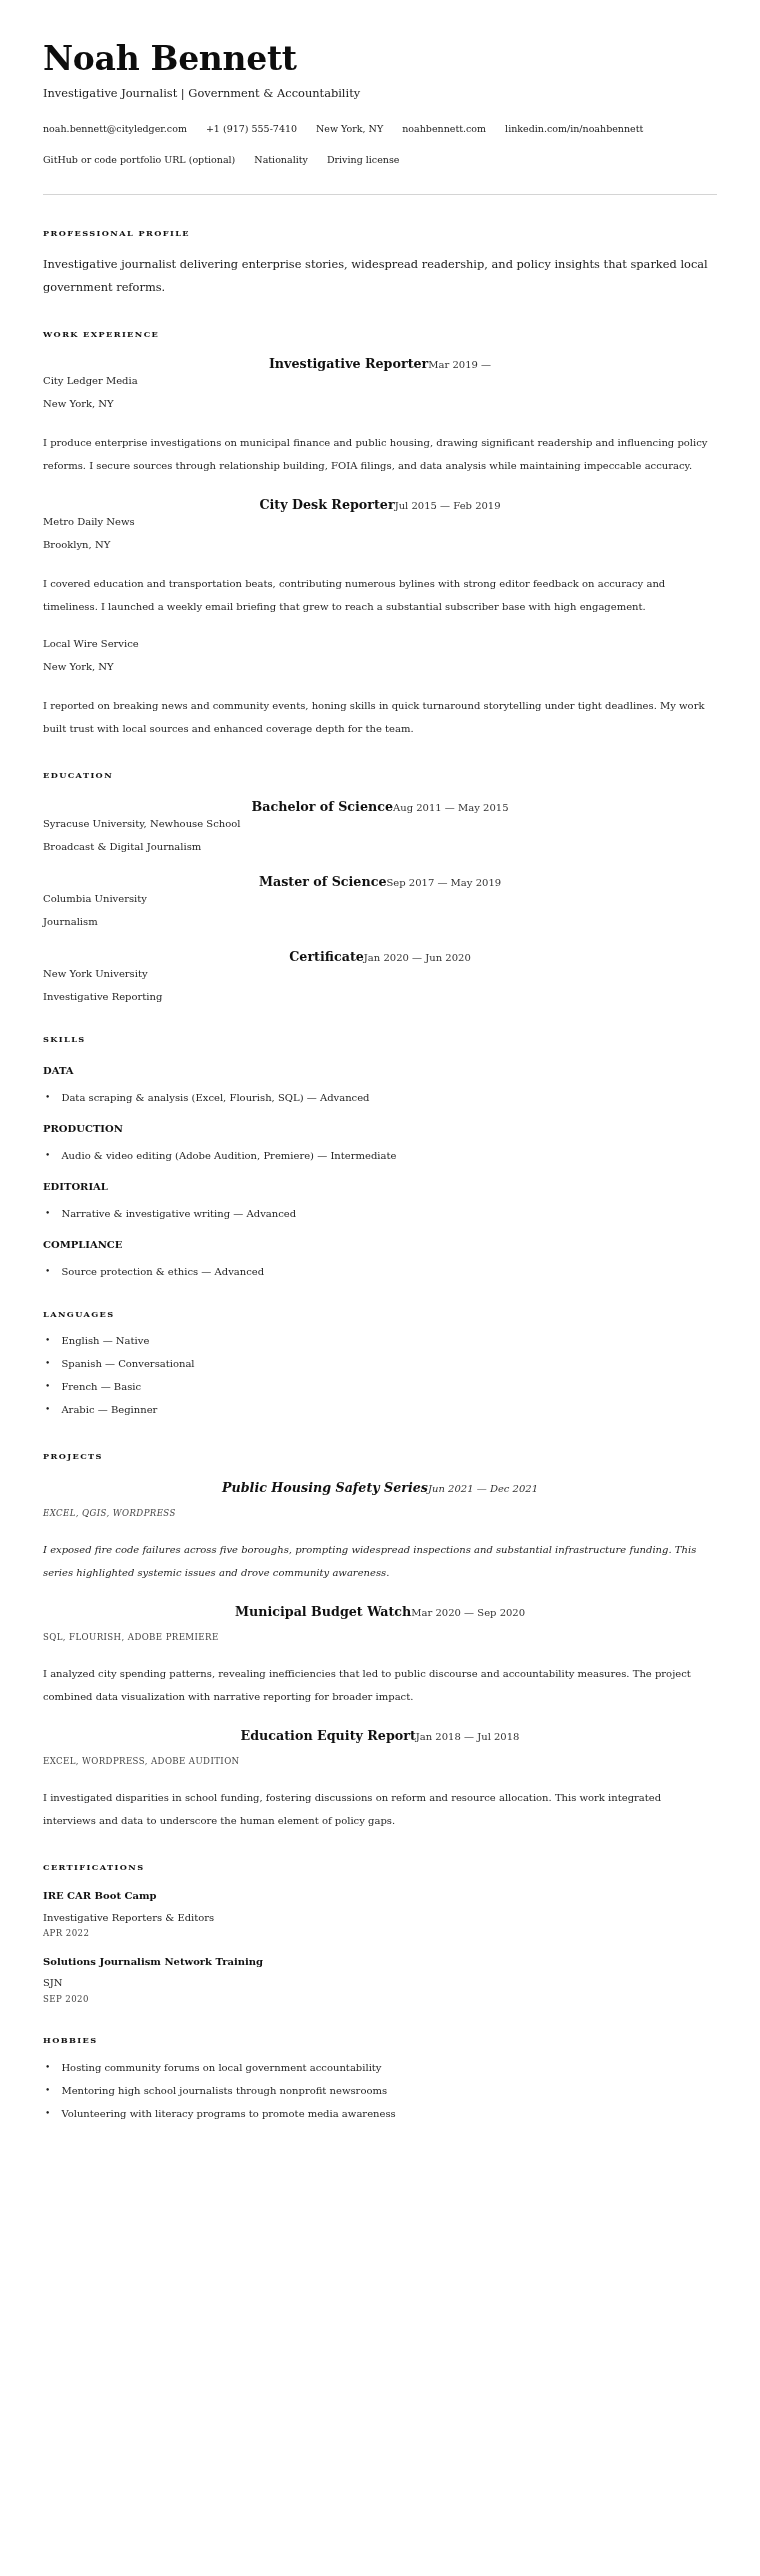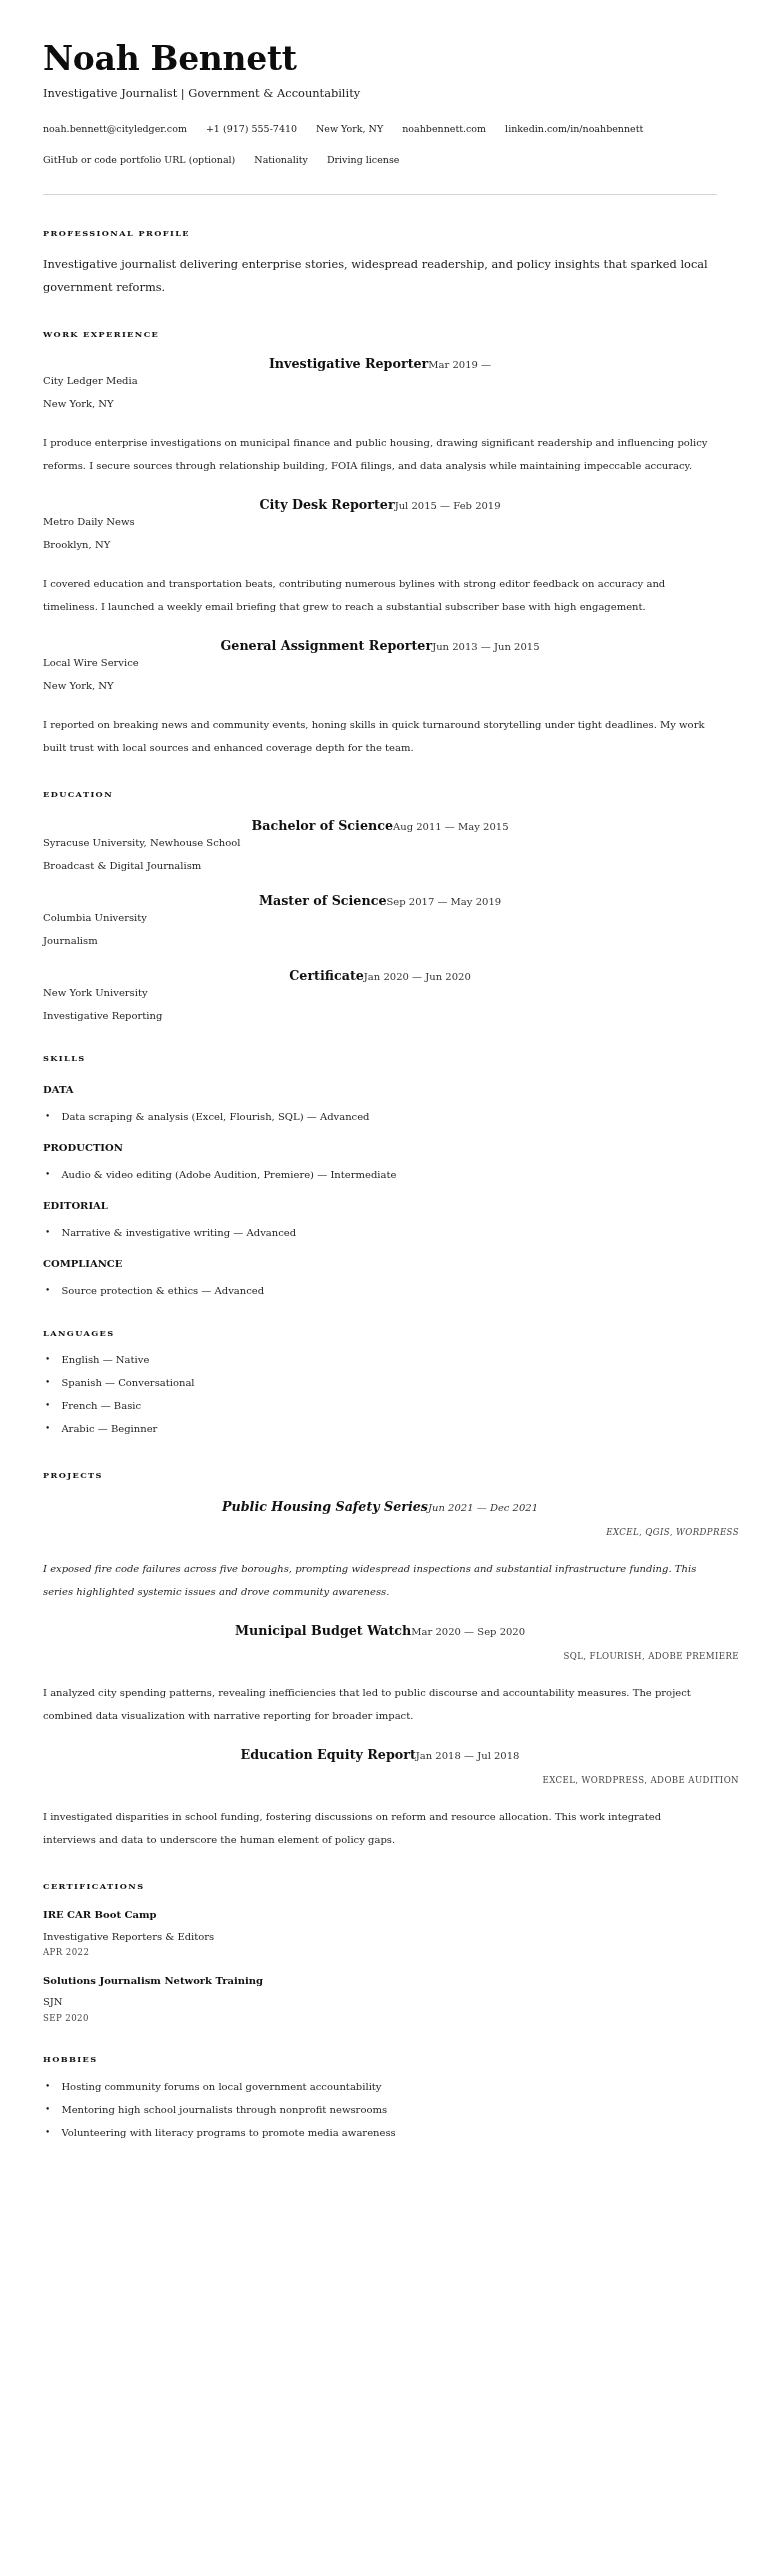--- a/index.html
+++ b/index.html
@@ -45,21 +45,21 @@
   .skill-cat { font-size: 10px; font-weight: bold; color: #111; line-height: 15px; margin-top: 16.5px; }
   .skill-cat.first { margin-top: 18px; }
   ul.bullets { list-style: none; margin-top: 11.4px; }
   ul.bullets li { position: relative; padding-left: 18.4px; font-size: 10px; line-height: 15px; color: #1f1f1f; }
   ul.bullets li .dot { position: absolute; left: 1.9px; top: 0; font-size: 9px; }
   ul.lang li, ul.hob li { line-height: 23px; }
   ul.lang, ul.hob { margin-top: 9px; }
 
   .proj .entry:first-of-type { margin-top: 16.5px; font-style: italic; }
   .proj .entry + .entry { margin-top: 19px; }
-  .proj .tech { font-size: 8.6px; line-height: 12.7px; color: #444; letter-spacing: 0.4px; text-transform: uppercase; margin-top: 9px; text-align: right; }
+  .proj .tech { font-size: 8.6px; line-height: 12.7px; color: #444; letter-spacing: 0.4px; text-transform: uppercase; margin-top: 9px; }
   .proj .entry-desc { margin-top: 18px; }
 
   .cert .item { margin-top: 14px; }
   .cert .item:first-of-type { margin-top: 15px; }
   .cert .ctitle { font-size: 10px; font-weight: bold; color: #111; line-height: 15px; }
   .cert .issuer { font-size: 10px; color: #1f1f1f; line-height: 15px; margin-top: 6.3px; }
   .cert .cdate { font-size: 8.6px; color: #444; line-height: 12.7px; letter-spacing: 0.4px; text-transform: uppercase; margin-top: 2.5px; }
 </style>
 </head>
 <body>
@@ -104,24 +104,20 @@
       <div class="entry-head">
         <div class="entry-title">City Desk Reporter</div>
         <div class="entry-date">Jul 2015 — Feb 2019</div>
       </div>
       <div class="entry-org">Metro Daily News</div>
       <div class="entry-loc">Brooklyn, NY</div>
       <p class="entry-desc">I covered education and transportation beats, contributing numerous bylines with strong editor feedback on accuracy and timeliness. I launched a weekly email briefing that grew to reach a substantial subscriber base with high engagement.</p>
     </div>
 
     <div class="entry">
-      <div class="entry-head">
-        <div class="entry-title">General Assignment Reporter</div>
-        <div class="entry-date">Jun 2013 — Jun 2015</div>
-      </div>
       <div class="entry-org">Local Wire Service</div>
       <div class="entry-loc">New York, NY</div>
       <p class="entry-desc">I reported on breaking news and community events, honing skills in quick turnaround storytelling under tight deadlines. My work built trust with local sources and enhanced coverage depth for the team.</p>
     </div>
   </section>
 
   <section class="section edu">
     <h2 class="section-title">Education</h2>
 
     <div class="entry">

